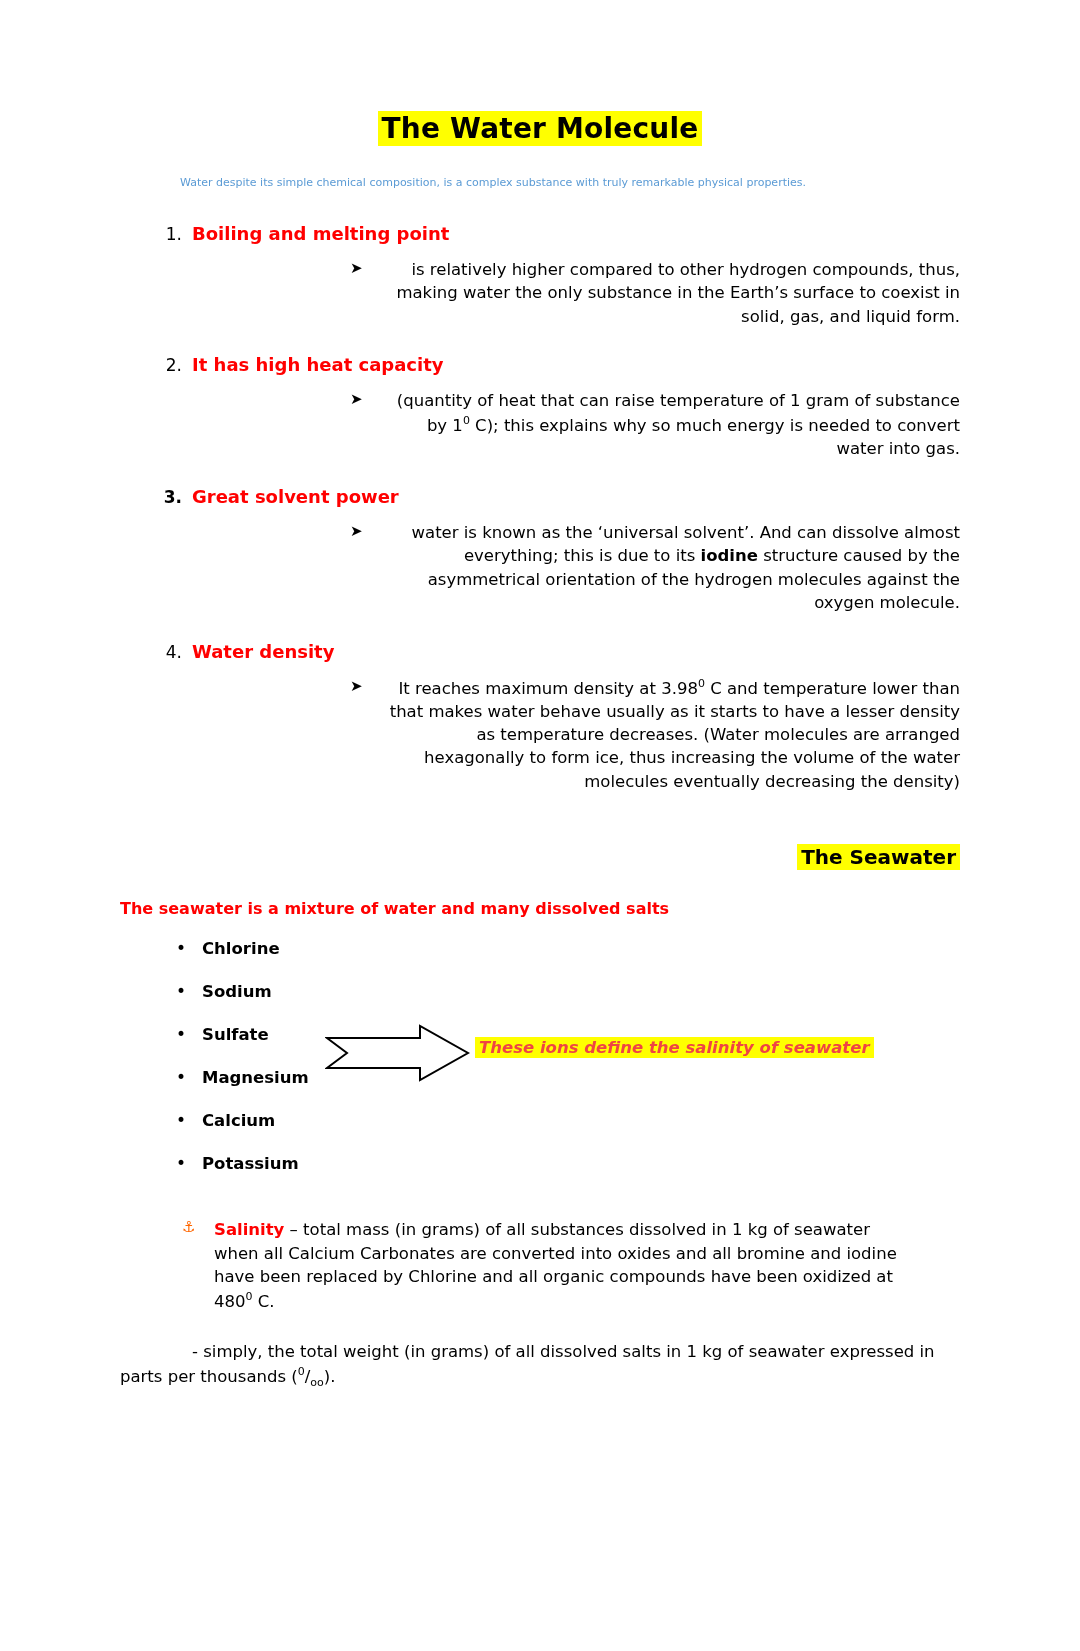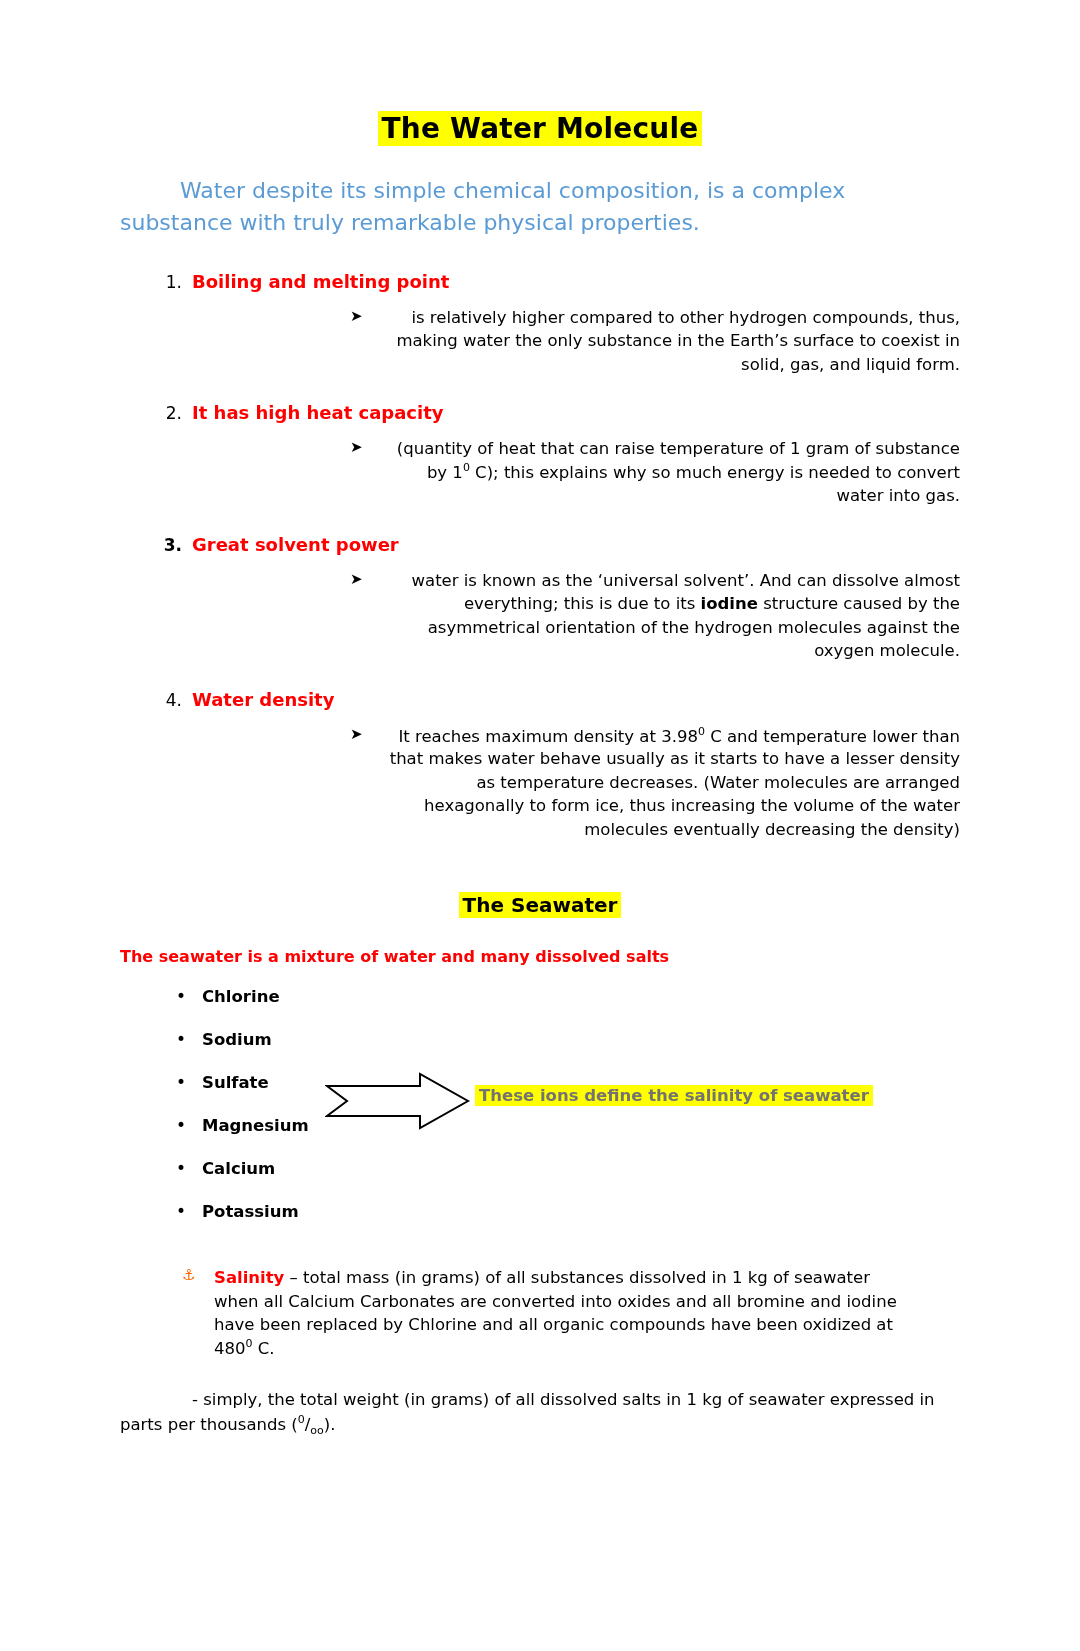--- a/index.html
+++ b/index.html
@@ -33,21 +33,21 @@
     letter-spacing: 0.2px;
   }
   .hl {
     background: #ffff00;
     padding: 1px 4px;
   }
 
   
   .intro {
     color: #5b9bd5;
-    font-size: 22px;
+    font-size: 11px;
     line-height: 1.45;
     margin: 30px 0 0 0;
     text-align: left;
   }
   .intro .indent {
     display: inline-block;
     width: 60px;
   }
 
   
@@ -97,21 +97,21 @@
     text-align: right;
   }
   sup {
     font-size: 11px;
     vertical-align: super;
   }
   .bold { font-weight: bold; }
 
   
   .sec-title {
-    text-align: center;
+    text-align: right;
     font-size: 20px;
     font-weight: bold;
     margin: 52px 0 0 0;
   }
   .sea-lead {
     color: #ff0000;
     font-weight: bold;
     font-size: 16px;
     margin: 30px 0 0 0;
   }
@@ -144,21 +144,22 @@
     top: 86px;
     width: 145px;
     height: 58px;
   }
   .ions-define {
     position: absolute;
     left: 355px;
     top: 100px;
     font-size: 16.5px;
     font-weight: bold;
-    color: #737373;
+    color: #ef4444;
+    font-style: italic;
   }
 
   
   .salinity {
     display: flex;
     margin: 22px 0 0 0;
     padding-left: 62px;
     font-size: 16.5px;
     line-height: 1.42;
   }

